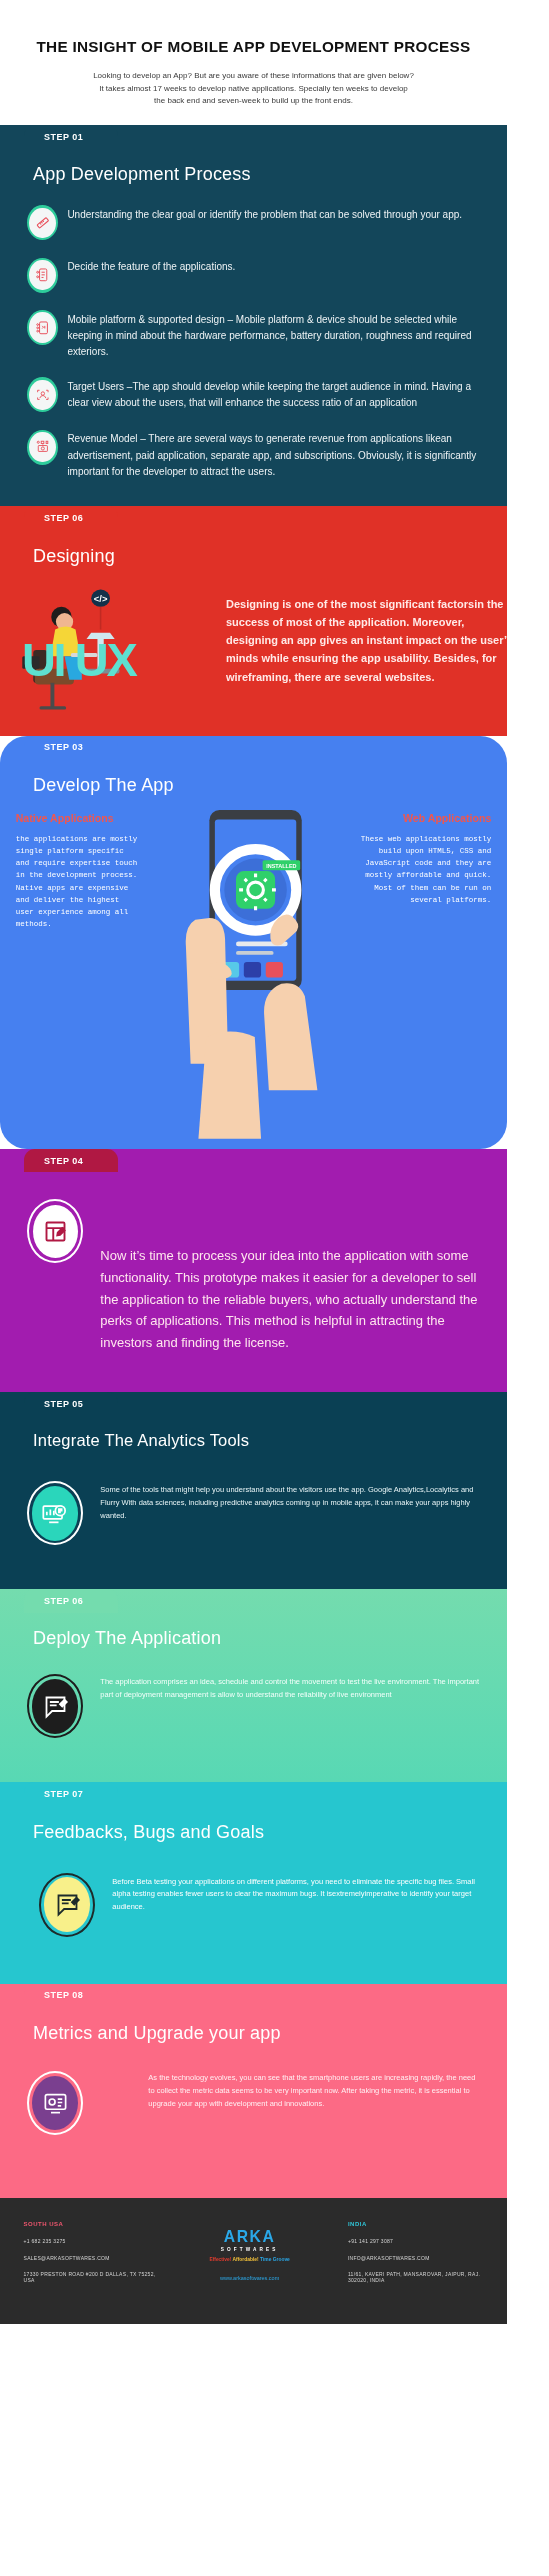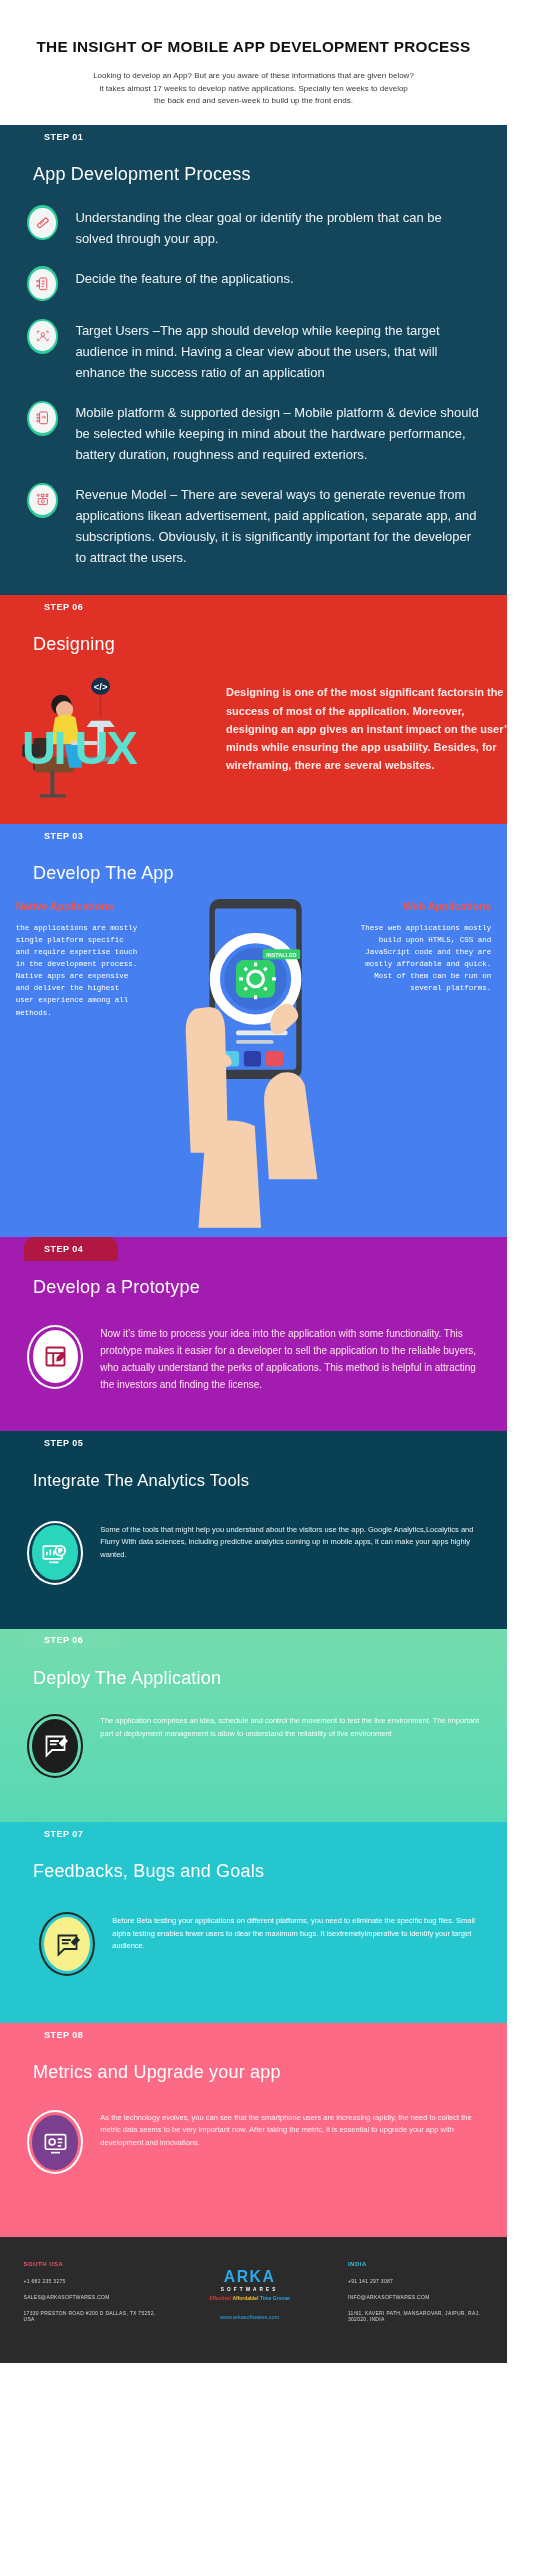--- a/index.html
+++ b/index.html
@@ -41,23 +41,22 @@
   }
   .step-title.small { font-size:16.5px; }
 
   
   .s1 { background:#13465a; }
   .s1 .tab { background:#13465a; }
   .s1-list { padding:20.4px 27px 23.5px 27px; }
   .s1-item { display:flex; align-items:flex-start; margin-bottom:17.3px; }
   .s1-item:last-child { margin-bottom:3.1px; }
   .s1-text {
-    font-size:13px; line-height:1.62; color:#eef3f5; padding-top:1.6px;
+    font-size:10px; line-height:1.62; color:#eef3f5; padding-top:1.6px;
     flex:1;
-    margin-left:8px;
   }
 
   
   .badge {
     position:relative; width:31px; height:35px; flex:0 0 31px; margin-right:9.4px;
   }
   .badge .ring {
     position:absolute; inset:0;
     border-radius:50%;
     background:#2ecc9b;
@@ -79,21 +78,21 @@
     position:absolute; left:22px; top:69px;
     font-size:47px; font-weight:bold; color:#5ee0d0; letter-spacing:-2.4px;
     line-height:1;
   }
   .s2-text {
     position:absolute; left:226px; top:28px; width:292px;
     font-size:11px; line-height:1.66; color:#ffe9e7;font-weight:bold;
   }
 
   
-  .s3 { background:#4680f0; }
+  .s3 { background:#4680f0;border-radius:27px; }
   .s3 .tab { background:#4680f0; }
   .s3-content { position:relative; height:353px; }
   .col-native { position:absolute; left:15.7px; top:15.7px; width:126px; }
   .col-web { position:absolute; right:15.7px; top:15.7px; width:137px; text-align:right; }
   .col-head {
     font-size:10.6px; font-weight:bold; color:#f0564f; margin-bottom:9.4px;
   }
   .col-body { font-size:7.5px; line-height:1.62; color:#ffffff;font-family:Liberation Mono, monospace; }
   .phone-wrap { position:absolute; left:50%; transform:translateX(-50%); top:6.3px; }
 
@@ -106,21 +105,21 @@
   }
   .outline-badge .oring {
     position:absolute; inset:0; border-radius:50%;
     border:2.4px solid #ffffff;
   }
   .outline-badge .ofill {
     position:absolute; left:5.5px; top:5.5px; right:5.5px; bottom:5.5px;
     border-radius:50%; background:#ffffff;
     display:flex; align-items:center; justify-content:center;
   }
-  .s4-text { font-size:10px; line-height:1.68; color:#ffe6ee; padding-top:1.6px; flex:1; }
+  .s4-text { font-size:13px; line-height:1.68; color:#ffe6ee; padding-top:1.6px; flex:1;margin-top:44px; }
 
   
   .s5 { background:#0a4054; }
   .s5 .tab { background:#0a4054; }
   .s5-row { display:flex; padding:31px 27px 44px 27px; }
   .teal-badge { flex:0 0 56px; width:56px; height:64px; position:relative; margin-right:17.3px; }
   .teal-badge .oring { position:absolute; inset:0; border-radius:50%; border:2.4px solid #ffffff; }
   .teal-badge .ofill {
     position:absolute; left:4.7px; top:4.7px; right:4.7px; bottom:4.7px;
     border-radius:50%; background:#2ad6bb;
@@ -150,21 +149,21 @@
   .yellow-badge .ofill {
     position:absolute; left:4.7px; top:4.7px; right:4.7px; bottom:4.7px;
     border-radius:50%; background:#f8f08a;
     display:flex; align-items:center; justify-content:center;
   }
   .s7-text { font-size:7.5px; line-height:1.68; color:#ffffff; padding-top:3.1px; flex:1; }
 
   
   .s8 { background:#fc6a85; }
   .s8 .tab { background:#fc6a85; }
-  .s8-row { display:flex; padding:27px 27px 63px 27px; }
+  .s8-row { display:flex; padding:27px 27px 63px 27px;gap:48px; }
   .purple-badge { flex:0 0 56px; width:56px; height:64px; position:relative; margin-right:17.3px; }
   .purple-badge .oring { position:absolute; inset:0; border-radius:50%; border:2.4px solid #ffffff; }
   .purple-badge .ofill {
     position:absolute; left:4.7px; top:4.7px; right:4.7px; bottom:4.7px;
     border-radius:50%; background:#7a3f8f;
     display:flex; align-items:center; justify-content:center;
   }
   .s8-text { font-size:7.5px; line-height:1.68; color:#fff0f3; padding-top:1.6px; flex:1; }
 
   
@@ -237,48 +236,48 @@
           </div>
         </div>
         <div class="s1-text">Decide the feature of the applications.</div>
       </div>
 
       <div class="s1-item">
         <div class="badge">
           <div class="ring"></div>
             <div class="inner">
             <svg width="15.7" height="15.7" viewBox="0 0 24 24">
-                <g stroke="#e8505b" stroke-width="1.4" fill="none">
-                  <path d="M4 8V5h3M20 8V5h-3M4 16v3h3M20 16v3h-3"></path>
-                  <circle cx="12" cy="10" r="2.6"></circle>
-                  <path d="M7.5 17c.6-2.6 2.4-3.8 4.5-3.8S15.9 14.4 16.5 17"></path>
-                </g>
-              </svg>
-          </div>
-        </div>
-        <div class="s1-text">Target Users –The app should develop while keeping the target audience in mind. Having a clear view about the users, that will enhance the success ratio of an application</div>
-      </div>
-
-      <div class="s1-item">
-        <div class="badge">
-          <div class="ring"></div>
-            <div class="inner">
-            <svg width="15.7" height="15.7" viewBox="0 0 24 24">
                 <g stroke="#e8505b" stroke-width="1.5" fill="none">
                   <rect x="7" y="3" width="12" height="18" rx="2"></rect>
                   <circle cx="4" cy="7" r="1.3"></circle>
                   <circle cx="4" cy="12" r="1.3"></circle>
                   <circle cx="4" cy="17" r="1.3"></circle>
                   <path d="M5.3 7h1.7M5.3 12h1.7M5.3 17h1.7"></path>
                   <path d="M11 9l2 2-2 2M15 9h0v4"></path>
                 </g>
               </svg>
           </div>
         </div>
         <div class="s1-text">Mobile platform &amp; supported design – Mobile platform &amp; device should be selected while keeping in mind about the hardware performance, battery duration, roughness and required exteriors.</div>
+      </div>
+
+      <div class="s1-item">
+        <div class="badge">
+          <div class="ring"></div>
+            <div class="inner">
+            <svg width="15.7" height="15.7" viewBox="0 0 24 24">
+                <g stroke="#e8505b" stroke-width="1.4" fill="none">
+                  <path d="M4 8V5h3M20 8V5h-3M4 16v3h3M20 16v3h-3"></path>
+                  <circle cx="12" cy="10" r="2.6"></circle>
+                  <path d="M7.5 17c.6-2.6 2.4-3.8 4.5-3.8S15.9 14.4 16.5 17"></path>
+                </g>
+              </svg>
+          </div>
+        </div>
+        <div class="s1-text">Target Users –The app should develop while keeping the target audience in mind. Having a clear view about the users, that will enhance the success ratio of an application</div>
       </div>
 
       <div class="s1-item">
         <div class="badge">
           <div class="ring"></div>
             <div class="inner">
             <svg width="15.7" height="15.7" viewBox="0 0 24 24">
                 <g stroke="#e8505b" stroke-width="1.4" fill="none">
                   <circle cx="5" cy="5" r="1.6"></circle>
                   <rect x="9.5" y="3.4" width="4" height="3.4"></rect>
@@ -370,21 +369,20 @@
         <path d="M146 148 q12 -10 22 2 q8 10 -2 18 l-16 14 q-12 4 -14 -8 q-2 -14 10 -26 z" fill="#f6d0ae"></path>
         <path d="M54 300 q30 -14 62 0 l8 130 h-80 z" fill="#f6d0ae"></path>
       </svg>
     </div>
   </div>
 
   <div class="step s4">
     <div class="tab-row">
       <div class="tab">STEP 04</div>
     </div>
-    <div class="step-title">Develop a Prototype</div>
     <div class="s4-row">
       <div class="outline-badge">
         <div class="oring"></div>
         <div class="ofill">
           <svg width="27" height="27" viewBox="0 0 24 24">
               <g stroke="#b01843" stroke-width="1.7" fill="none">
                 <rect x="4" y="4" width="16" height="16" rx="1"></rect>
                 <path d="M4 9h16M10 9v11"></path>
                 <path d="M14 13l4-4 2 2-4 4-2.4.4z" fill="#b01843"></path>
               </g>

